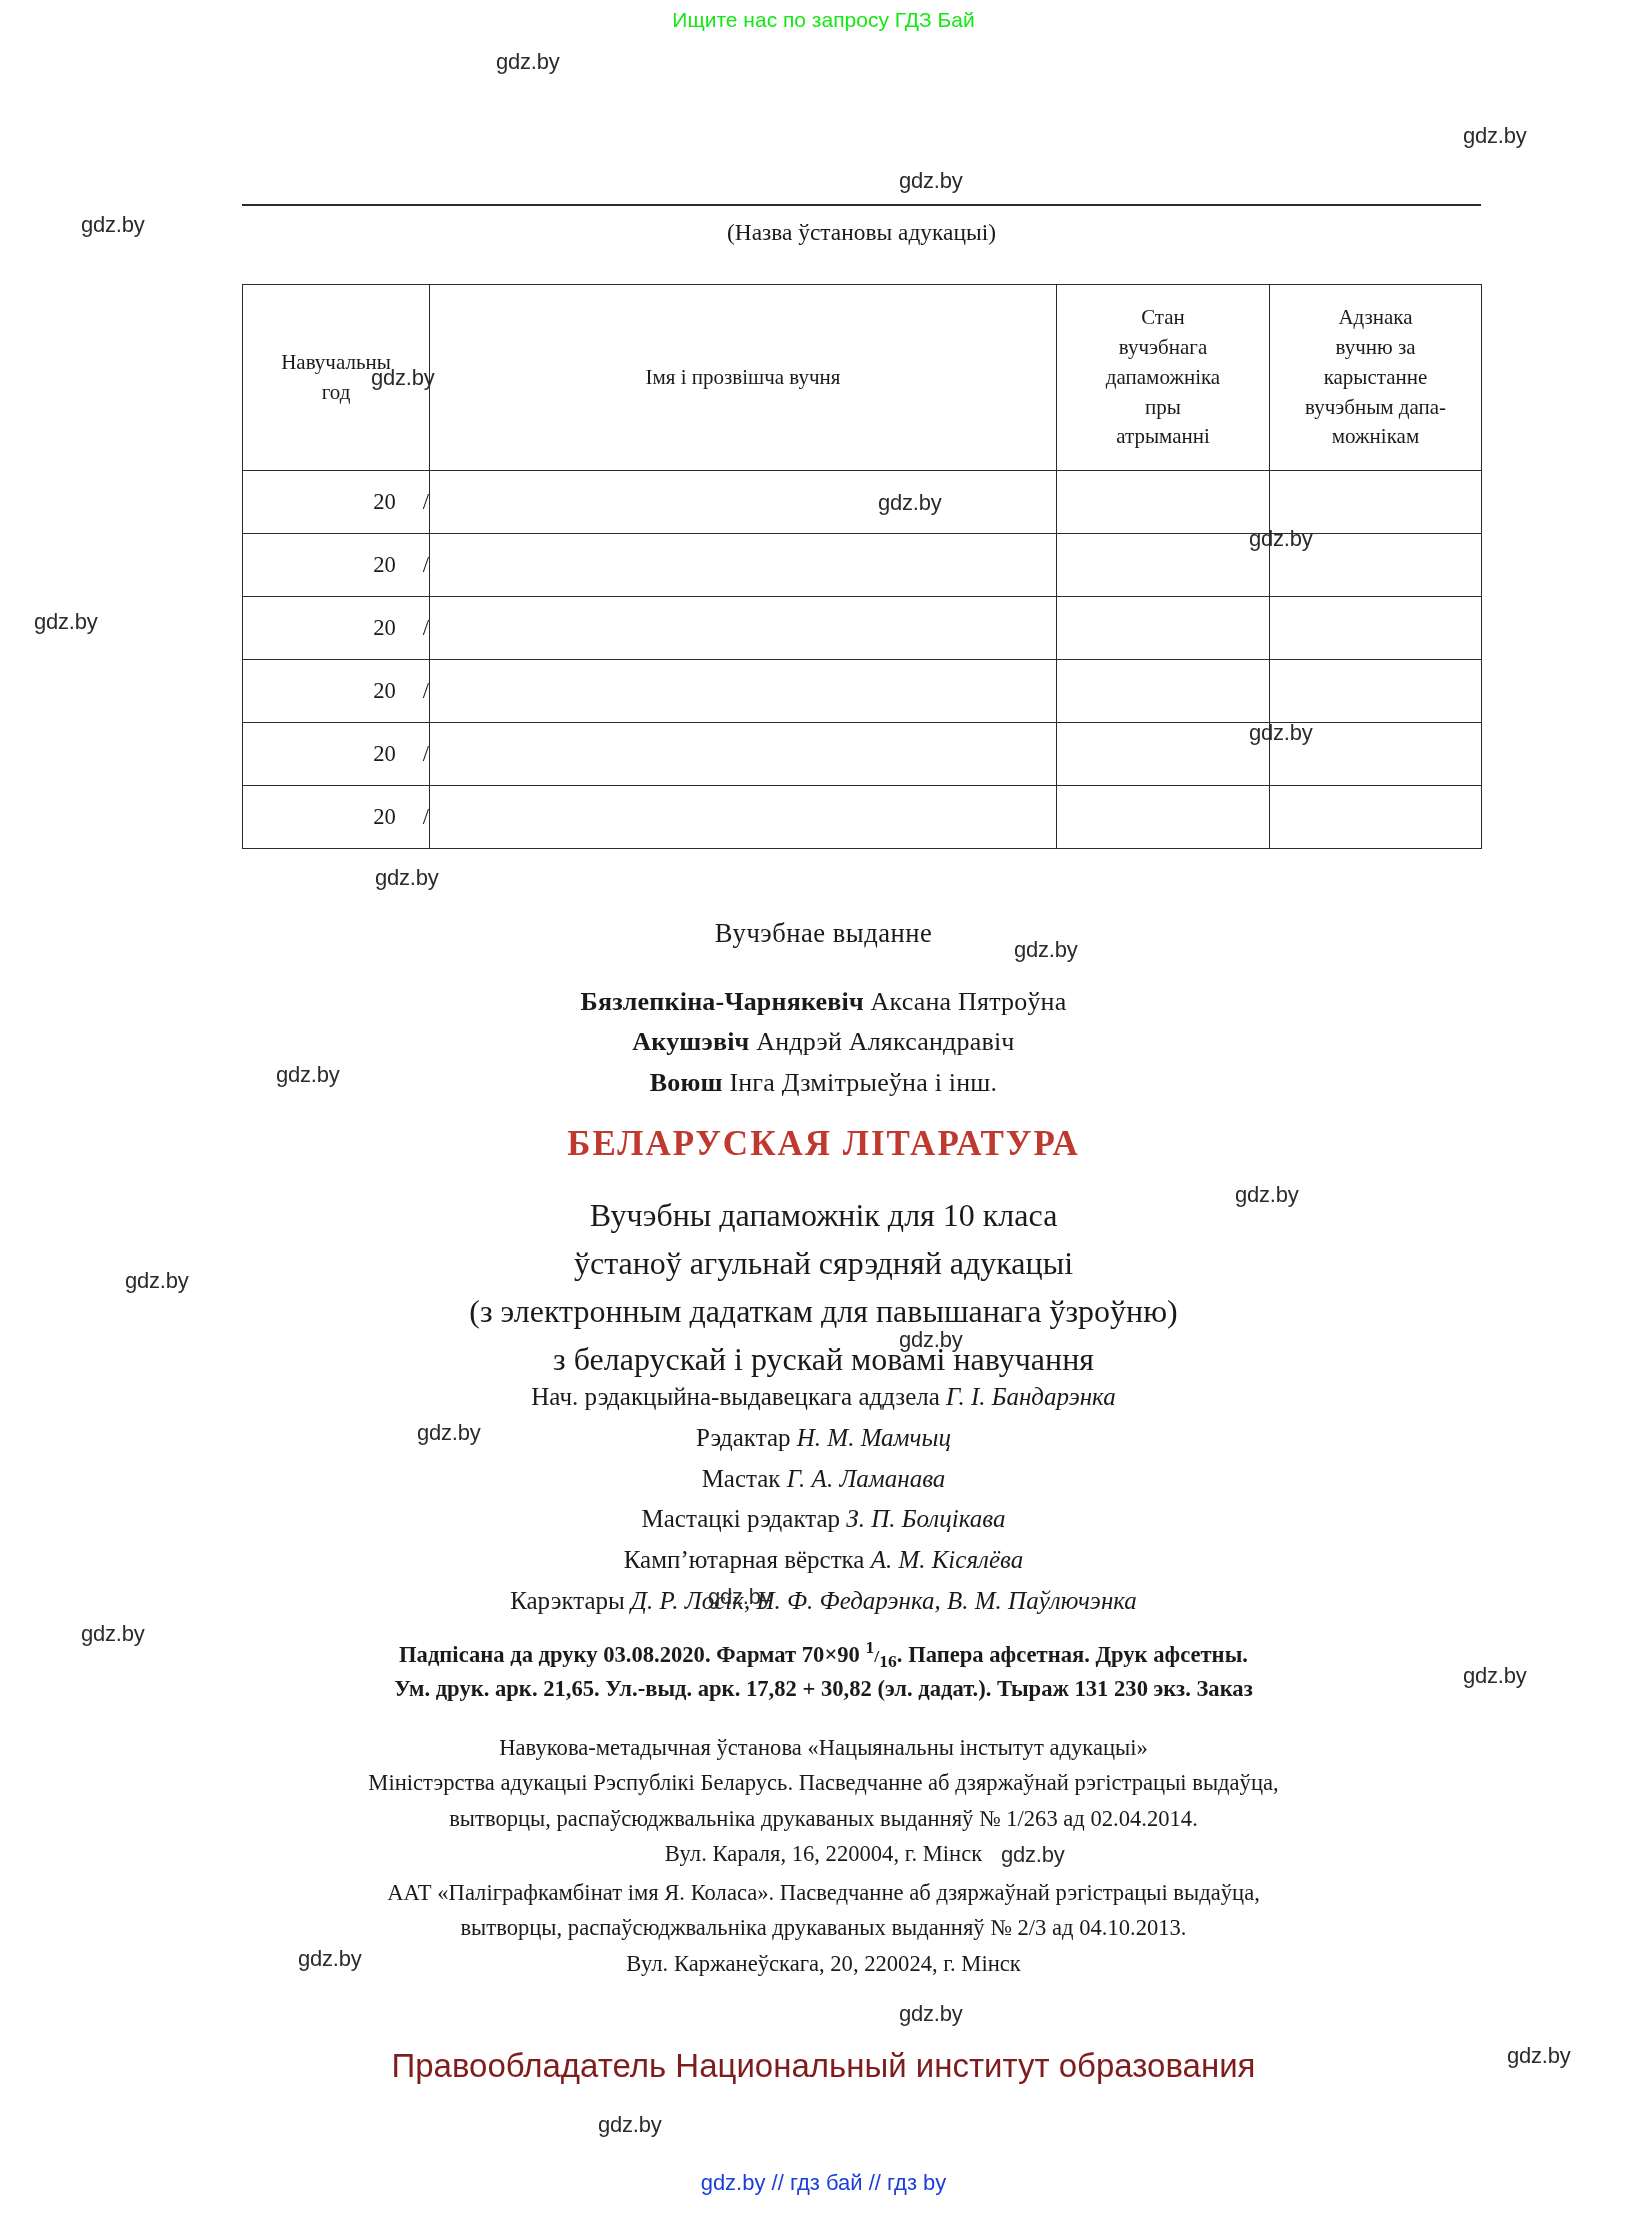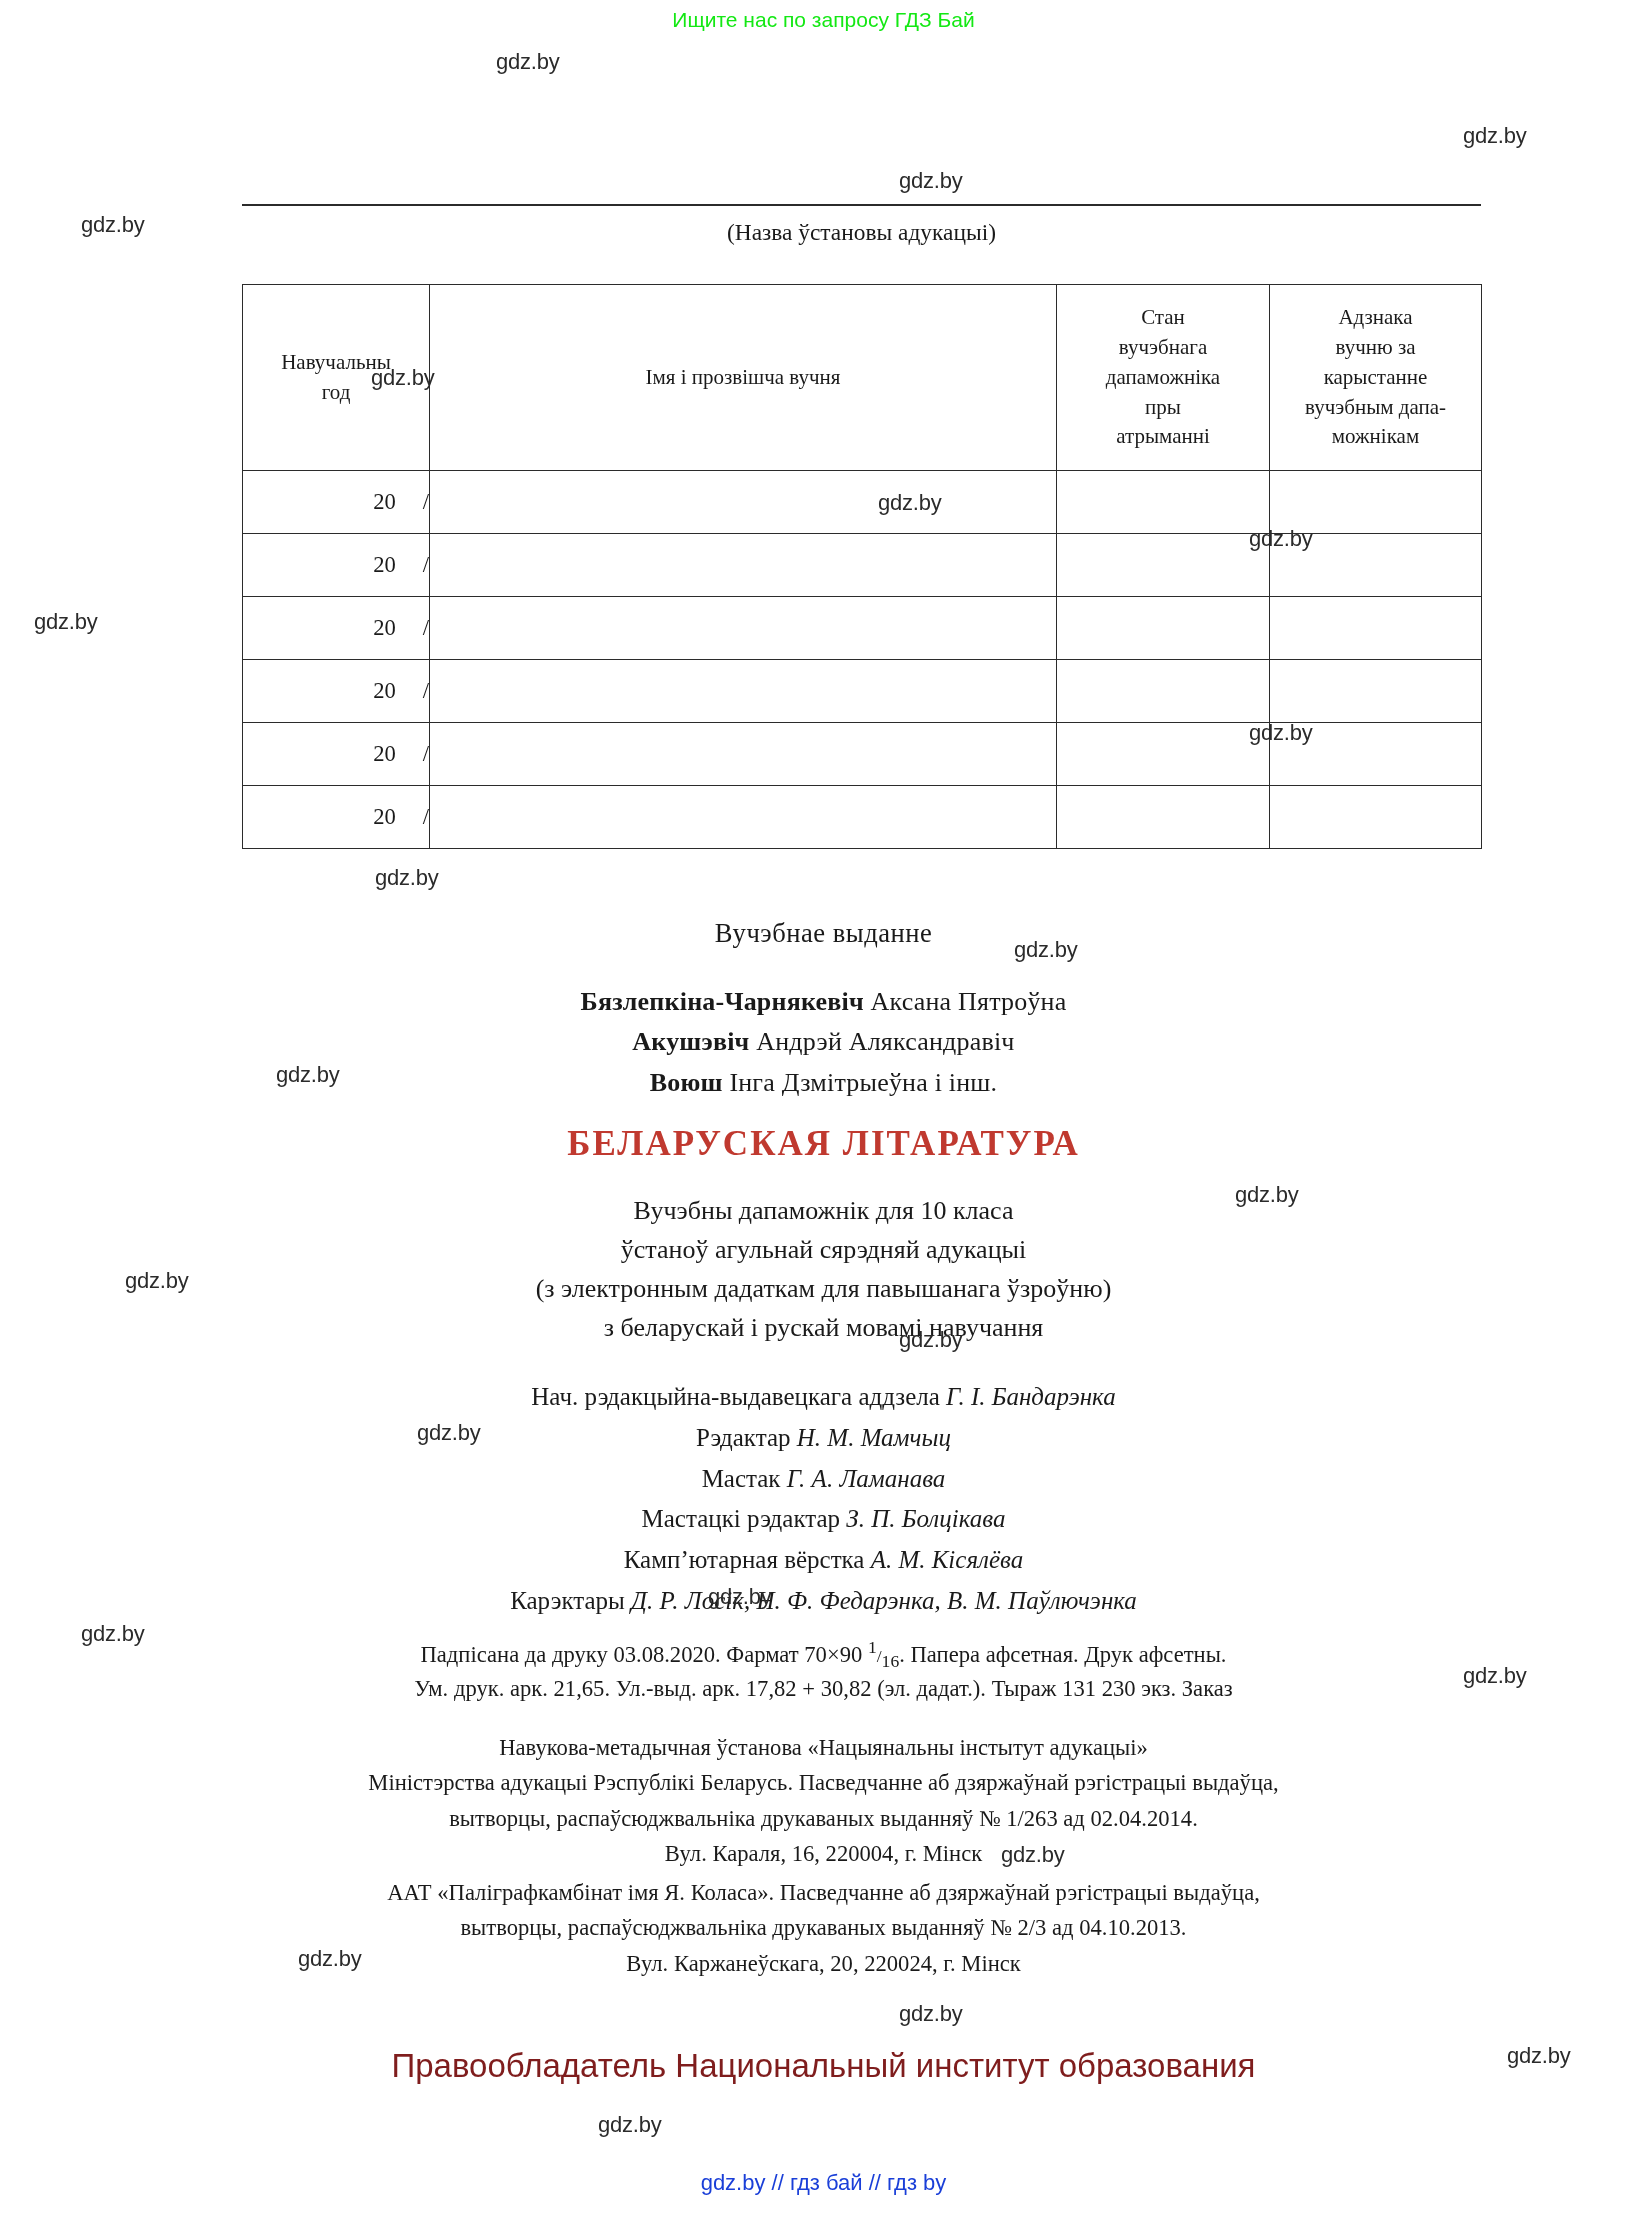--- a/index.html
+++ b/index.html
@@ -145,39 +145,39 @@
   .booktitle {
     top: 1124px;
     font-size: 35px;
     font-weight: bold;
     color: #c0392f;
     letter-spacing: 2px;
   }
 
   .subtitle {
     top: 1191px;
-    font-size: 26px;
+    font-size: 32px;
     line-height: 1.50;
   }
   .subtitle .ln { display: block; }
 
   .credits {
     top: 1377px;
     font-size: 25px;
     line-height: 1.63;
   }
   .credits .ln { display: block; }
   .credits i { font-style: italic; }
 
   .printinfo {
     top: 1638px;
     font-size: 22.6px;
     line-height: 1.52;
   }
-  .printinfo .ln { display: block; }
+  .printinfo .ln { display: block; font-weight: bold; }
 
   .pubblock {
     top: 1730px;
     font-size: 22.6px;
     line-height: 1.57;
   }
   .pubblock .ln { display: block; }
 
   .printerblock {
     top: 1875px;

